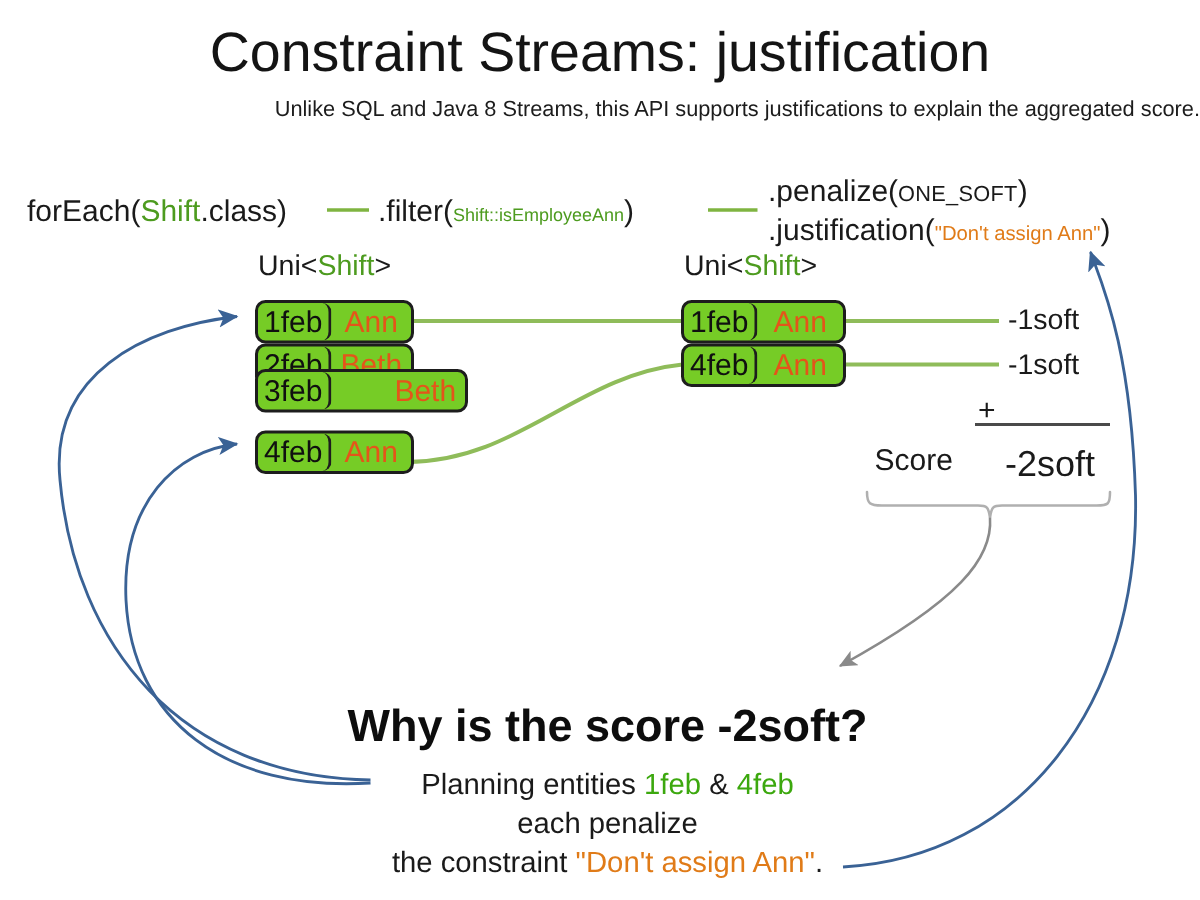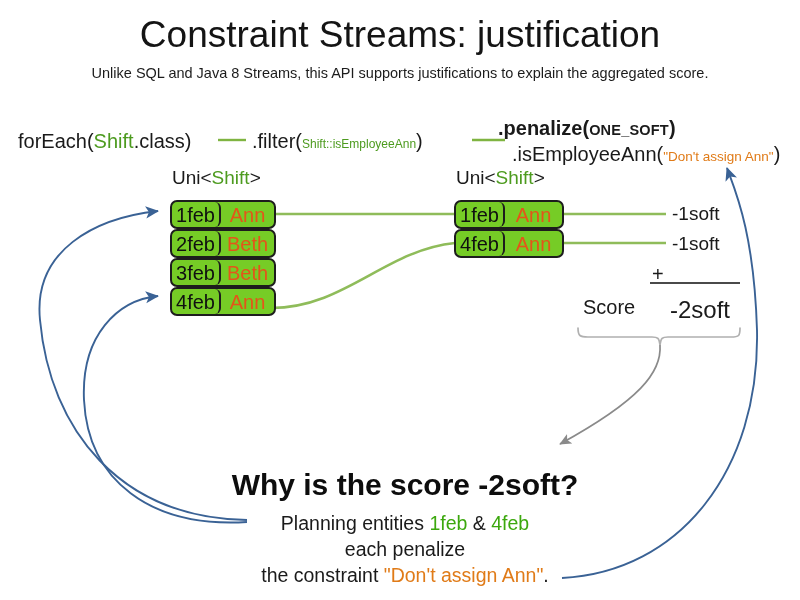--- a/index.html
+++ b/index.html
@@ -32,40 +32,40 @@
     text-align: center;
     font-size: 37px;
     font-weight: 400;
     letter-spacing: 0px;
     color: #141414;
   }
   .subtitle {
     position: absolute;
     left: 0; top: 65px;
     width: 800px;
-    text-align: center;
+    text-align: right;
     font-size: 14.5px;
     font-weight: 400;
     color: #1c1c1c;
   }
 
   
   .code {
     position: absolute;
     font-size: 20px;
     color: #1a1a1a;
     white-space: nowrap;
   }
   .code .cls   { color: #4d9b1f; }
   .code .small { font-size: 12px; color: #4d9b1f; }
   .code .cap   { font-size: 14.5px; color: #1a1a1a; letter-spacing: .2px;}
   .code .str   { font-size: 13.5px; color: #e07b18; }
   #code-foreach   { left: 18px;  top: 130px; }
   #code-filter    { left: 252px; top: 130px; }
-  #code-penalize  { left: 498px; top: 117px; font-weight: bold; }
+  #code-penalize  { left: 512px; top: 117px; }
   #code-asconst   { left: 512px; top: 143px; }
 
   
   .uni {
     position: absolute;
     font-size: 19px;
     color: #1a1a1a;
     white-space: nowrap;
   }
   .uni .cls { color: #4d9b1f; }
@@ -210,36 +210,36 @@
 
   <div class="code" id="code-filter">
     <span>.filter(</span><span class="small">Shift::isEmployeeAnn</span><span>)</span>
   </div>
 
   <div class="code" id="code-penalize">
     <span>.penalize(</span><span class="cap">ONE_SOFT</span><span>)</span>
   </div>
 
   <div class="code" id="code-asconst">
-    <span>.isEmployeeAnn(</span><span class="str">"Don't assign Ann"</span><span>)</span>
+    <span>.justification(</span><span class="str">"Don't assign Ann"</span><span>)</span>
   </div>
 
   <div class="uni" id="uni-left">
     <span>Uni&lt;</span><span class="cls">Shift</span><span>&gt;</span>
   </div>
 
   <div class="card" style="left:170px; top:200px;">
     <div class="cell cell-date">1feb</div>
     <div class="cell cell-name">Ann</div>
   </div>
   <div class="card" style="left:170px; top:229px;">
     <div class="cell cell-date">2feb</div>
     <div class="cell cell-name">Beth</div>
   </div>
-  <div class="card" style="left:170px; top:258px;">
+  <div class="card" style="left:170px; top:246px;gap:36px;">
     <div class="cell cell-date">3feb</div>
     <div class="cell cell-name">Beth</div>
   </div>
   <div class="card" style="left:170px; top:287px;">
     <div class="cell cell-date">4feb</div>
     <div class="cell cell-name">Ann</div>
   </div>
 
   <div class="uni" id="uni-right">
     <span>Uni&lt;</span><span class="cls">Shift</span><span>&gt;</span>

